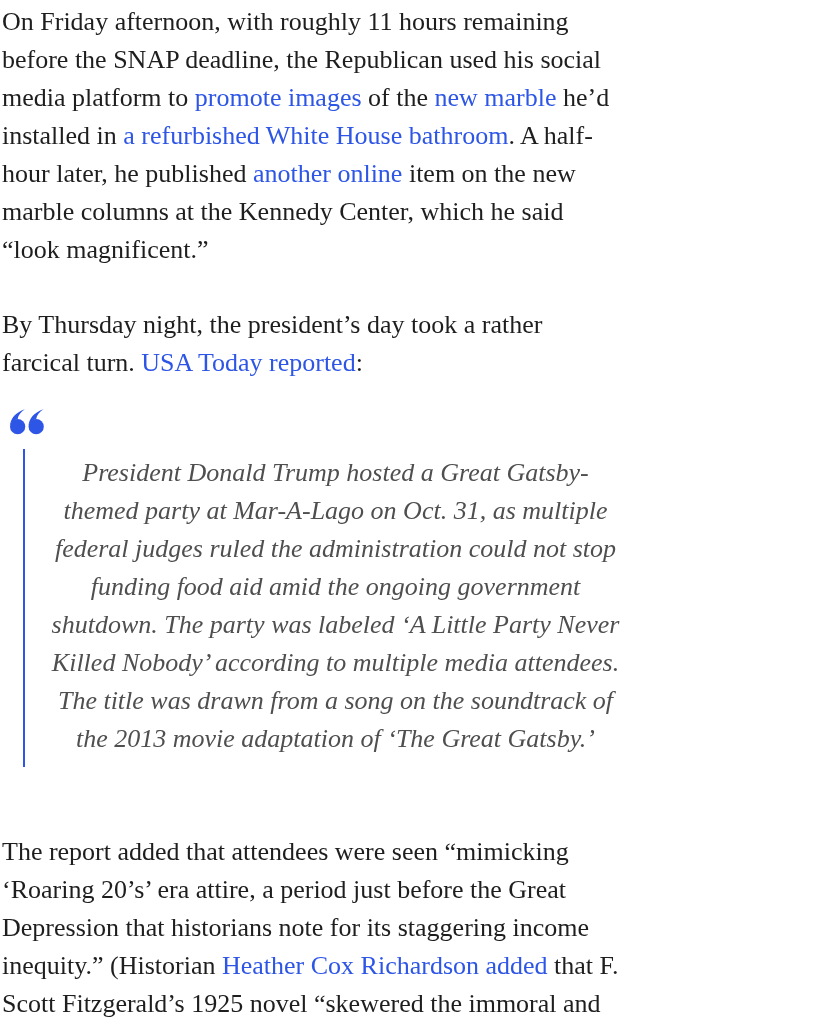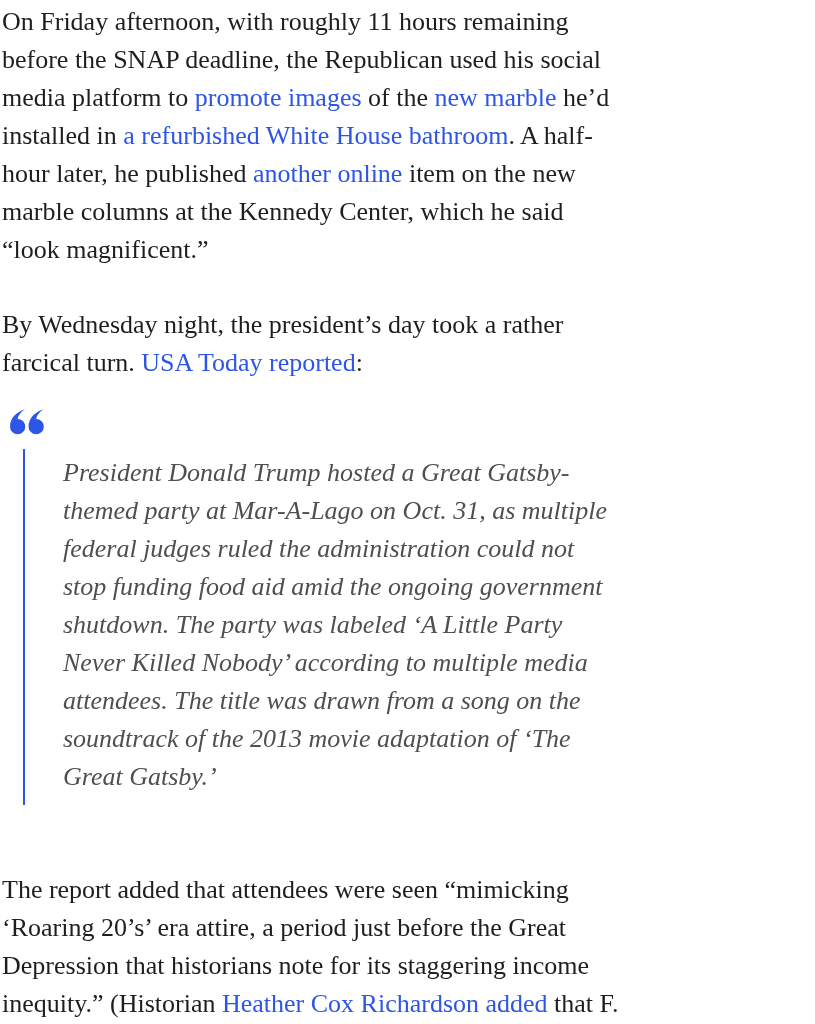--- a/index.html
+++ b/index.html
@@ -42,35 +42,36 @@
     margin: 0 0 14px 7px;
     height: 27px;
     color: var(--accent, #2d55e6);
   }
   .quote-mark svg {
     display: block;
   }
   blockquote.quoted {
     margin: 0 0 0 21px;
     border-left: 2px solid var(--accent, #2d55e6);
-    padding: 5px 0 9px 38px;
+    padding: 5px 0 9px 24px;
+    text-align: center;
   }
   blockquote.quoted .quote-text {
     font-style: italic;
     color: var(--quote-text, #4f4f4f);
   }
 </style>
 </head>
 <body style="background: rgb(255, 255, 255);">
 
 <div class="article">
 
   <p class="para"><span>On Friday afternoon, with roughly 11 hours remaining before the SNAP deadline, the Republican used his social media platform to </span><a class="inline-link" href="#">promote images</a><span> of the </span><a class="inline-link" href="#">new marble</a><span> he’d installed in </span><a class="inline-link" href="#">a refurbished White House bathroom</a><span>. A half-hour later, he published </span><a class="inline-link" href="#">another online</a><span> item on the new marble columns at the Kennedy Center, which he said “look magnificent.”</span></p>
 
-  <p class="para tight"><span>By Wednesday night, the president’s day took a rather farcical turn. </span><a class="inline-link" href="#">USA Today reported</a><span>:</span></p>
+  <p class="para tight"><span>By Thursday night, the president’s day took a rather farcical turn. </span><a class="inline-link" href="#">USA Today reported</a><span>:</span></p>
 
   <figure class="pullquote">
     <div class="quote-mark" aria-hidden="true">
       <svg width="35" height="27" viewBox="0 0 34 25" fill="currentColor">
         <circle cx="8.4" cy="17.5" r="7.4"></circle>
         <path d="M1,17.5 C1,9.5 6.5,3.5 15.5,0.5 C11.6,3 8.9,6.3 8.4,10.1 C4.2,11.5 1,14.2 1,17.5 Z"></path>
         <circle cx="26.4" cy="17.5" r="7.4"></circle>
         <path d="M19,17.5 C19,9.5 24.5,3.5 33.5,0.5 C29.6,3 26.9,6.3 26.4,10.1 C22.2,11.5 19,14.2 19,17.5 Z"></path>
       </svg>
     </div>

